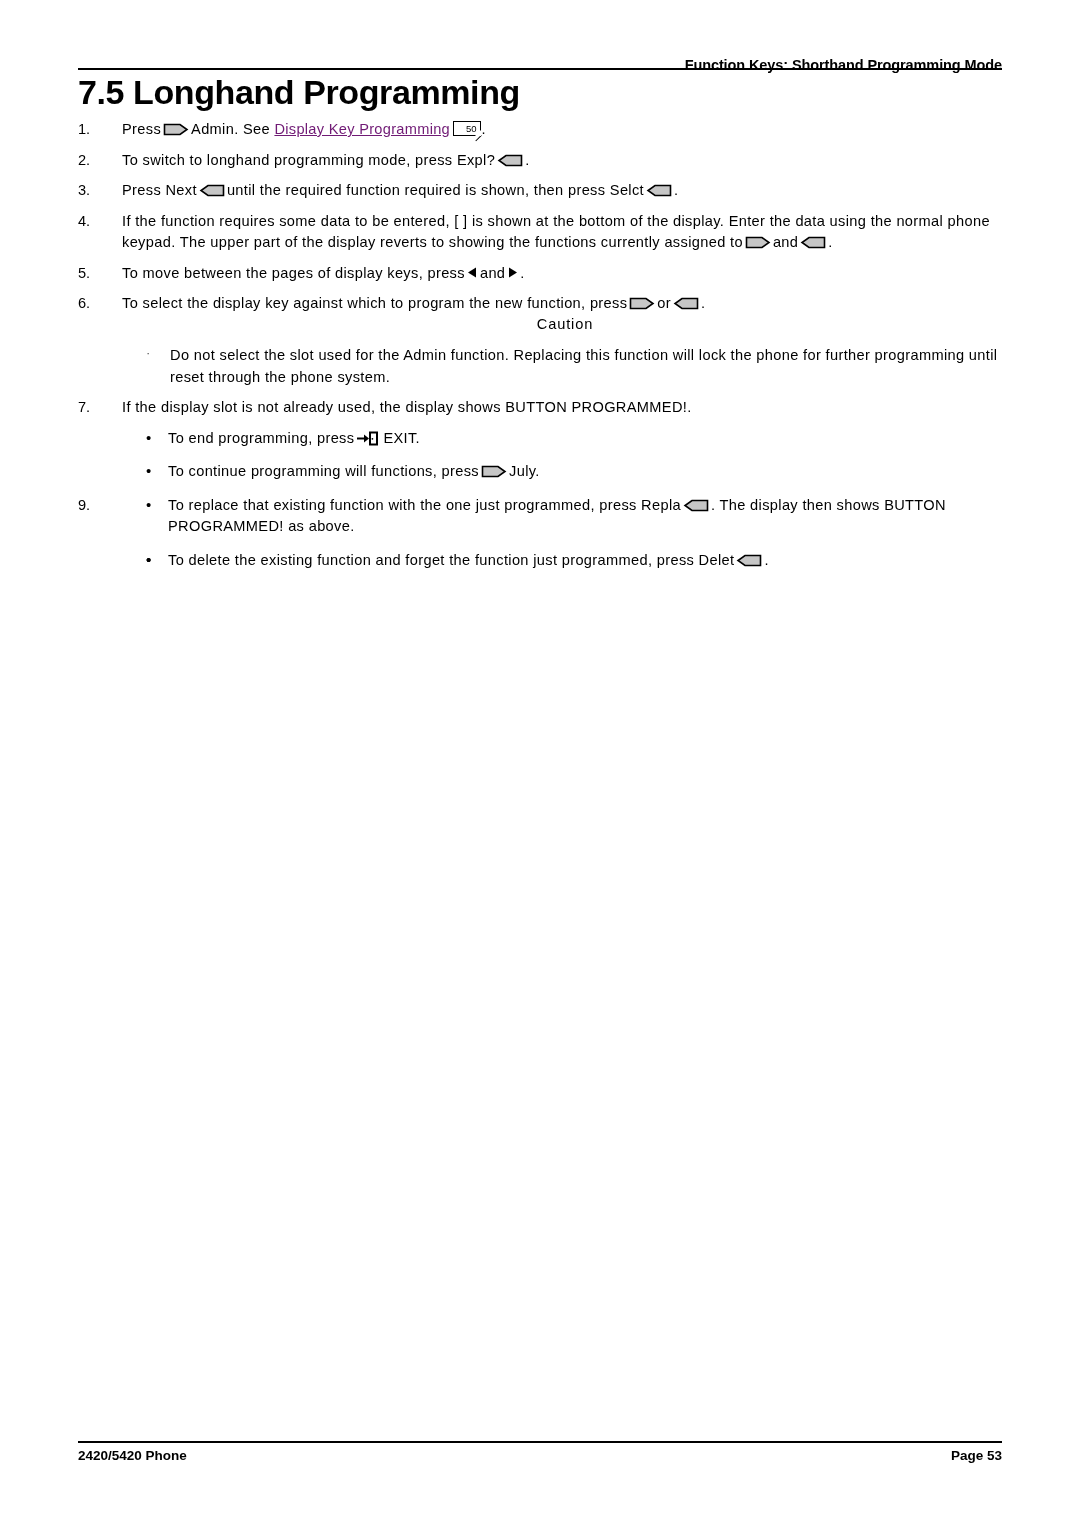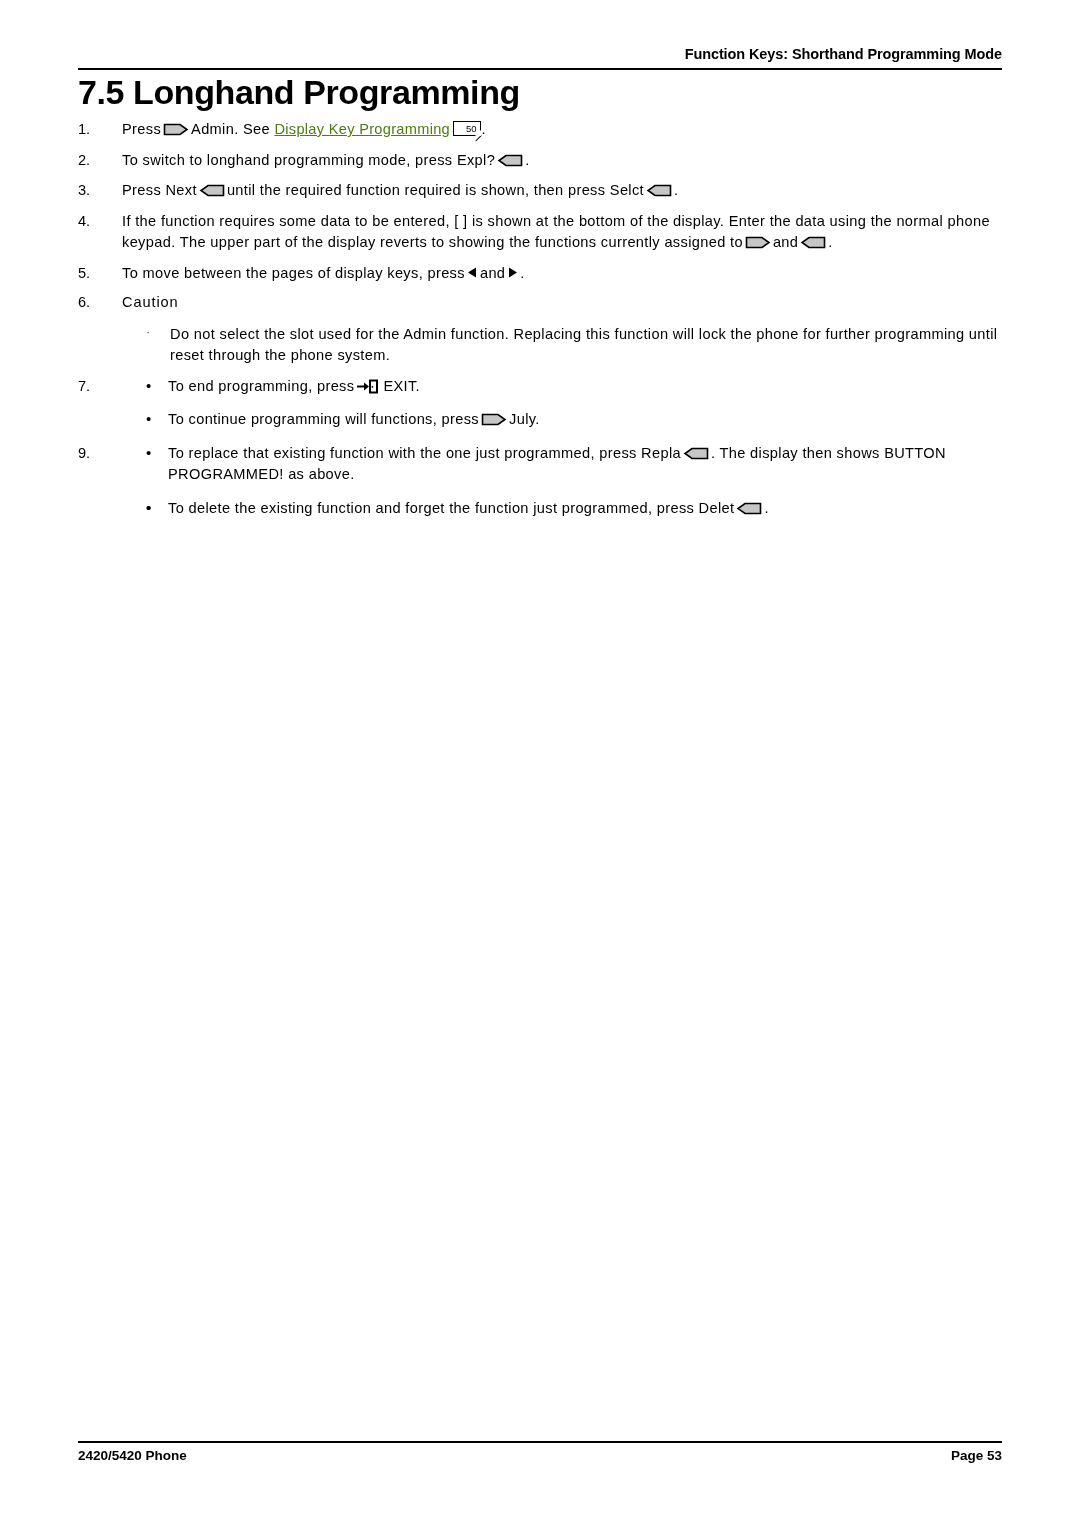--- a/index.html
+++ b/index.html
@@ -20,21 +20,21 @@
     position: absolute;
     left: 0; top: 0;
     width: 1080px;
     height: 1528px;
   }
 
   
   .header {
     position: absolute;
     left: 78px;
-    top: 46px;
+    top: 57px;
     width: 924px;
     text-align: right;
   }
   .header-title {
     font-size: 14.5px;
     font-weight: bold;
     letter-spacing: -0.1px;
     line-height: 17px;
     white-space: nowrap;
   }
@@ -99,20 +99,21 @@
   .bitem > .bullet {
     position: absolute;
     left: 24px;
     top: -1px;
     font-size: 15px;
     line-height: 21.5px;
   }
   .caution-head {
     letter-spacing: 0.9px;
     margin-top: -1px;
+    text-align: center;
   }
   .caution-list {
     margin-top: 10px;
   }
   .citem {
     position: relative;
     padding-left: 48px;
     margin-bottom: 9px;
   }
   .citem > .cbullet {
@@ -121,21 +122,21 @@
     top: -3px;
     font-size: 13px;
     line-height: 21.5px;
     color: #555;
   }
 
   .tight { margin-bottom: 4px; }
 
   
   .xref {
-    color: #4d7c0f;
+    color: #701a75;
     text-decoration: underline;
     letter-spacing: 0.3px;
   }
   .pageref {
     display: inline-block;
     position: relative;
     min-width: 19px;
     height: 15px;
     border: 1px solid #000;
     font-size: 9.5px;
@@ -267,31 +268,37 @@
       <span class="marker">5.</span>
       <span class="otext"><span>To move between the pages of display keys, press</span><span class="arrowglyph"><svg width="13" height="13" viewBox="0 0 13 13">
               <path d="M10 1.5 L10 11.5 L2 6.5 Z" fill="#000"></path>
             </svg></span><span>and</span><span class="arrowglyph"><svg width="13" height="13" viewBox="0 0 13 13">
               <path d="M3 1.5 L3 11.5 L11 6.5 Z" fill="#000"></path>
             </svg></span><span>.</span></span>
     </div>
 
     <div class="oitem tight">
       <span class="marker">6.</span>
+      <span class="otext"><span>To select the display key against which to program the new function, press</span><span class="keyicon"><svg width="26" height="15" viewBox="0 0 26 15">
+              <path d="M1.5 2.5 H17 L24 7.5 L17 12.5 H1.5 Z" fill="#c6c6c6" stroke="#000" stroke-width="1.6"></path>
+            </svg></span><span>or</span><span class="keyicon"><svg width="26" height="15" viewBox="0 0 26 15">
+              <path d="M24.5 2.5 H9 L2 7.5 L9 12.5 H24.5 Z" fill="#c6c6c6" stroke="#000" stroke-width="1.6"></path>
+            </svg></span><span>.</span></span>
       <div class="caution-head">Caution</div>
       <div class="caution-list">
         <div class="citem">
           <span class="cbullet">·</span>
           <span>Do not select the slot used for the Admin function. Replacing this function will lock the phone for further programming until reset through the phone system.</span>
         </div>
       </div>
     </div>
 
     <div class="oitem tight">
       <span class="marker">7.</span>
+      <span class="otext">If the display slot is not already used, the display shows BUTTON PROGRAMMED!.</span>
       <div class="sub-list">
         <div class="bitem">
           <span class="bullet">•</span>
           <span><span>To end programming, press</span><span class="exiticon"><svg width="24" height="17" viewBox="0 0 24 17">
                   <path d="M1 8.5 H11" stroke="#000" stroke-width="2"></path>
                   <path d="M8 4.5 L13 8.5 L8 12.5 Z" fill="#000"></path>
                   <rect x="13" y="1.5" width="9" height="14" fill="#000"></rect>
                   <rect x="15" y="3.5" width="5" height="10" fill="#fff"></rect>
                   <circle cx="16.4" cy="8.8" r="0.9" fill="#000"></circle>
                 </svg></span><span>EXIT.</span></span>

